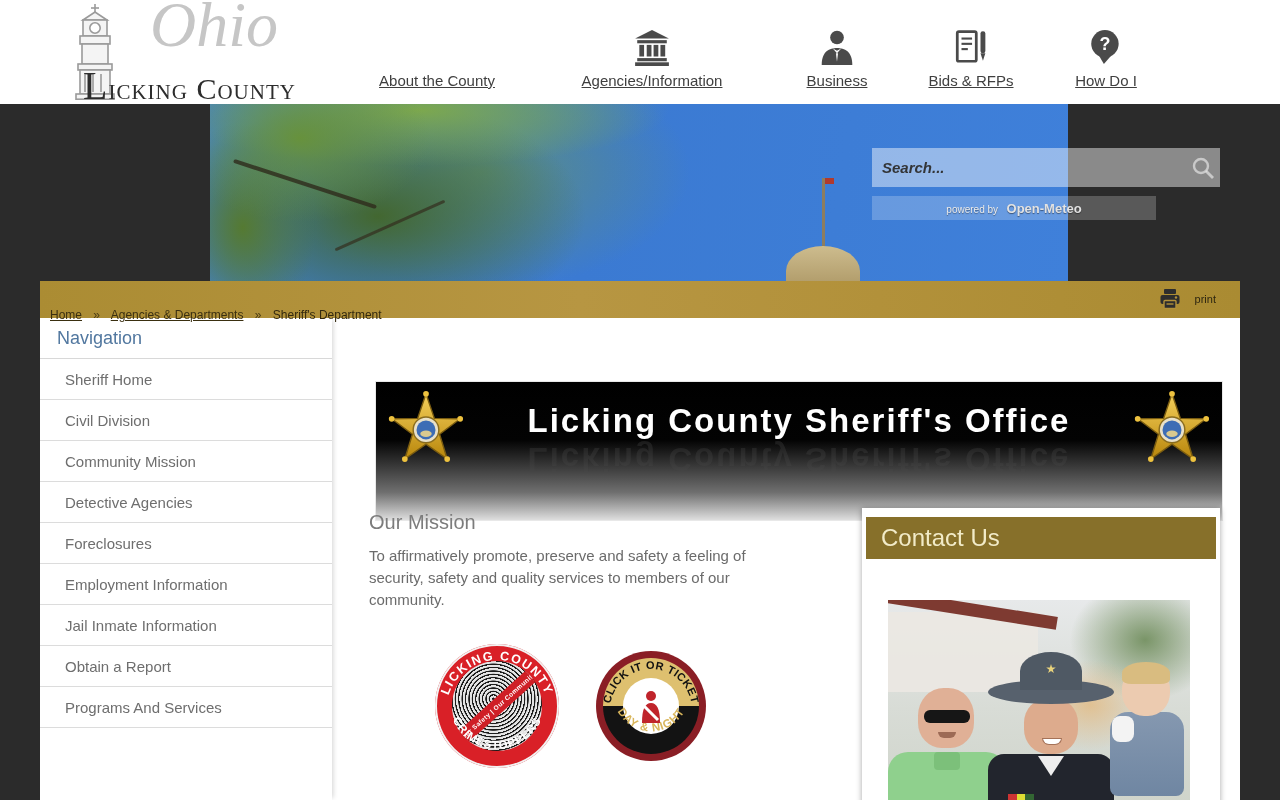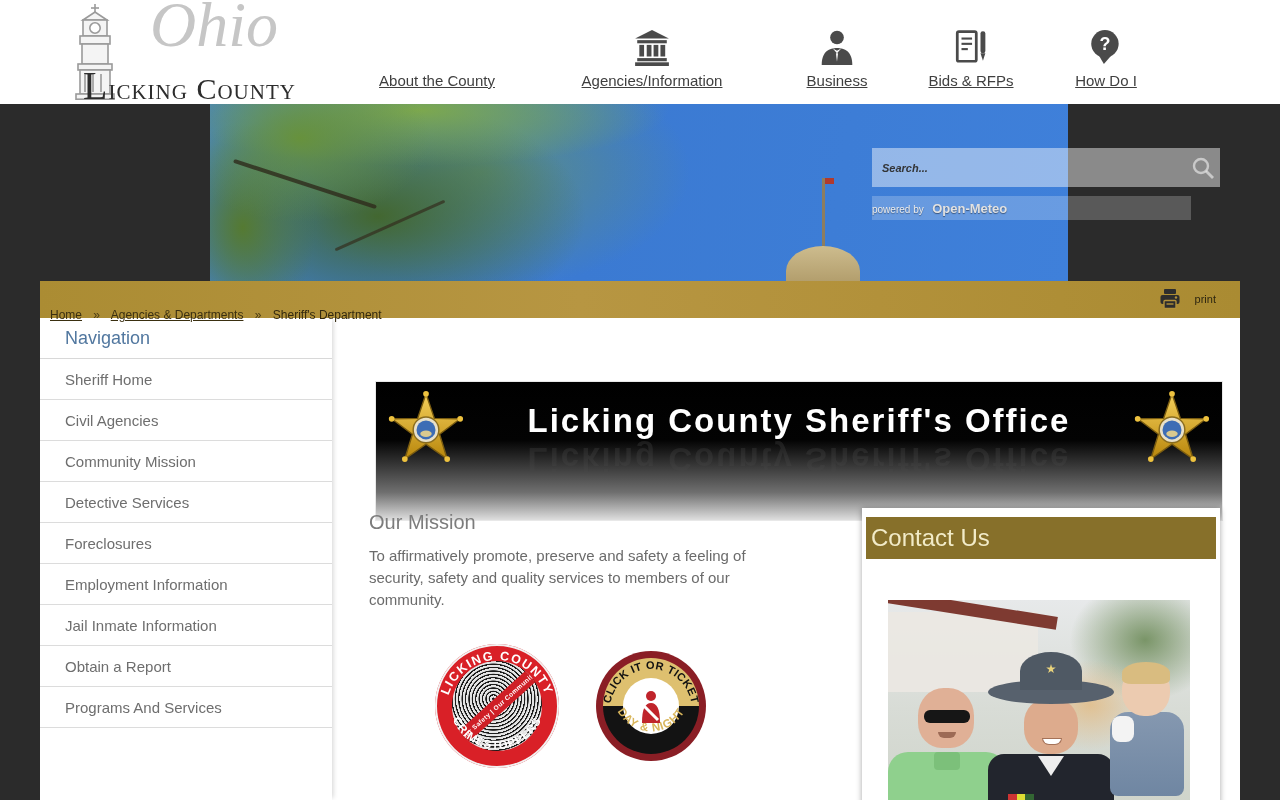--- a/index.html
+++ b/index.html
@@ -37,26 +37,26 @@
     transform:rotate(18deg); border-radius:2px; opacity:.8; }
   .branch2 { position:absolute; left:120px; top:120px; width:120px; height:3px; background:#332e1e;
     transform:rotate(-24deg); border-radius:2px; opacity:.7; }
   .spire { position:absolute; left:612px; top:74px; width:3px; height:70px; background:#8d7d5e; }
   .flag { position:absolute; left:615px; top:74px; width:9px; height:6px; background:#b03a2e; }
   .dome { position:absolute; left:576px; top:142px; width:74px; height:50px;
     background:linear-gradient(#cdbc8e,#a8925f); border-radius:50% 50% 0 0; }
   .search-box { position:absolute; left:872px; top:44px; width:348px; height:39px;
     background:rgba(255,255,255,0.45); }
   .search-box input { position:absolute; left:0; top:0; width:312px; height:39px; background:transparent;
-    border:none; outline:none; padding:2px 10px; font-size:11px; font-weight:bold; font-style:italic; color:#222;
+    border:none; outline:none; padding:2px 10px; font-size:15px; font-weight:bold; font-style:italic; color:#222;
     font-family:"Liberation Sans", sans-serif; }
   .search-box input::placeholder { color:#2e2e2e; opacity:.95; }
   .search-btn { position:absolute; right:4px; top:7px; width:26px; height:26px; cursor:pointer; }
-  .powered { position:absolute; left:872px; top:92px; width:319px; height:24px;
-    background:rgba(255,255,255,0.22); line-height:24px; }
+  .powered { position:absolute; left:872px; top:92px; width:284px; height:24px;
+    background:rgba(255,255,255,0.22); text-align:center; line-height:24px; }
   .powered .pby { font-size:10px; color:#ececec; text-shadow:0 1px 1px rgba(0,0,0,.4); }
   .powered .pbrand { font-size:13px; font-weight:bold; color:#e2e2e2; text-shadow:0 1px 1px rgba(0,0,0,.45);
     margin-left:4px; }
 
   
   .crumbbar { position:absolute; left:40px; top:281px; width:1200px; height:37px; z-index:20;
     background:linear-gradient(90deg,#ab8c33 0%,#b79642 45%,#b2913a 70%,#aa8b32 100%); }
   .crumbs { position:absolute; left:10px; top:16px; height:37px; line-height:37px; font-size:12px; color:#33290e; }
   .crumbs a { color:#3a2f10; text-decoration:underline; cursor:pointer; }
   .crumbs .sep { margin:0 8px; color:#4a3c14; }
@@ -64,21 +64,21 @@
   .printwrap { position:absolute; right:24px; top:6px; height:26px; cursor:pointer; }
   .print-label { display:inline-block; vertical-align:top; margin:6px 0 0 8px; font-size:11px; color:#2e2610; }
 
   
   .wrapper { position:absolute; left:40px; top:318px; width:1200px; height:482px; background:#ffffff;
     overflow:hidden; z-index:10; }
 
   
   .sidebar { position:absolute; left:0; top:0; width:292px; height:482px; background:#fff;
     box-shadow:3px 0 5px -2px rgba(0,0,0,0.18); }
-  .side-title { height:41px; line-height:41px; padding-left:25px; font-size:18px; color:#51779f;
+  .side-title { height:41px; line-height:41px; padding-left:17px; font-size:18px; color:#51779f;
     border-bottom:1px solid #d8d8d8; }
   .side-item { height:41px; line-height:41px; padding-left:25px; font-size:15px; color:#6e6e6e;
     border-bottom:1px solid #dcdcdc; cursor:pointer; }
 
   
   .banner { position:absolute; left:335px; top:63px; width:848px; height:140px; overflow:hidden;
     background:linear-gradient(180deg,#000 0%,#030303 42%,#6f6f6f 80%,#dedede 100%);
     border:1px solid #e8e8e8; }
   .banner-title { position:absolute; left:0; top:20px; width:100%; text-align:center; font-size:33px;
     font-weight:bold; color:#ffffff; letter-spacing:2px; white-space:nowrap; }
@@ -107,21 +107,21 @@
   .ci-inner { position:absolute; left:7px; top:7px; width:96px; height:96px; border-radius:50%;
     background:linear-gradient(180deg,#dec06f 0 50%, #131313 50% 100%); }
   .ci-core { position:absolute; left:27px; top:27px; width:56px; height:56px; border-radius:50%;
     background:#ffffff; }
   .badge-svg { position:absolute; inset:0; }
 
   
   .contact-card { position:absolute; left:822px; top:190px; width:358px; height:320px; background:#fff;
     box-shadow:0 1px 6px rgba(0,0,0,0.35); padding:9px 4px 0 4px; }
   .contact-head { height:42px; line-height:42px; background:#87702a; color:#f2ebc8; font-size:24px;
-    padding-left:5px; }
+    padding-left:15px; }
   .photo { position:absolute; left:26px; top:92px; width:302px; height:240px; overflow:hidden;
     background:linear-gradient(180deg,#e7e9ea 0%,#d8dcd6 45%,#ccd1c6 100%); }
   .ph-roof { position:absolute; left:-20px; top:2px; width:190px; height:13px; background:#7e3a31;
     transform:rotate(9deg); }
   .ph-wall { position:absolute; left:0; top:12px; width:150px; height:80px; background:#ebe8e2; opacity:.9; }
   .ph-green { position:absolute; right:-30px; top:-20px; width:150px; height:120px; border-radius:50%;
     background:radial-gradient(closest-side, rgba(110,140,90,.9), rgba(110,140,90,0)); }
   .ph-warm { position:absolute; right:40px; top:60px; width:120px; height:90px; border-radius:50%;
     background:radial-gradient(closest-side, rgba(226,186,130,.8), rgba(226,186,130,0)); }
   .man { position:absolute; left:0; bottom:0; width:118px; height:152px; }
@@ -287,23 +287,23 @@
       </svg>
       <span class="print-label">print</span>
     </div>
   </div>
 
   <div class="wrapper">
 
     <div class="sidebar">
       <div class="side-title">Navigation</div>
       <div class="side-item">Sheriff Home</div>
-      <div class="side-item">Civil Agencies</div>
+      <div class="side-item">Civil Division</div>
       <div class="side-item">Community Mission</div>
-      <div class="side-item">Detective Services</div>
+      <div class="side-item">Detective Agencies</div>
       <div class="side-item">Foreclosures</div>
       <div class="side-item">Employment Information</div>
       <div class="side-item">Jail Inmate Information</div>
       <div class="side-item">Obtain a Report</div>
       <div class="side-item">Programs And Services</div>
     </div>
 
     <div class="banner">
       <div class="star-badge star-left">
         <svg width="76" height="76" viewBox="0 0 80 80">

